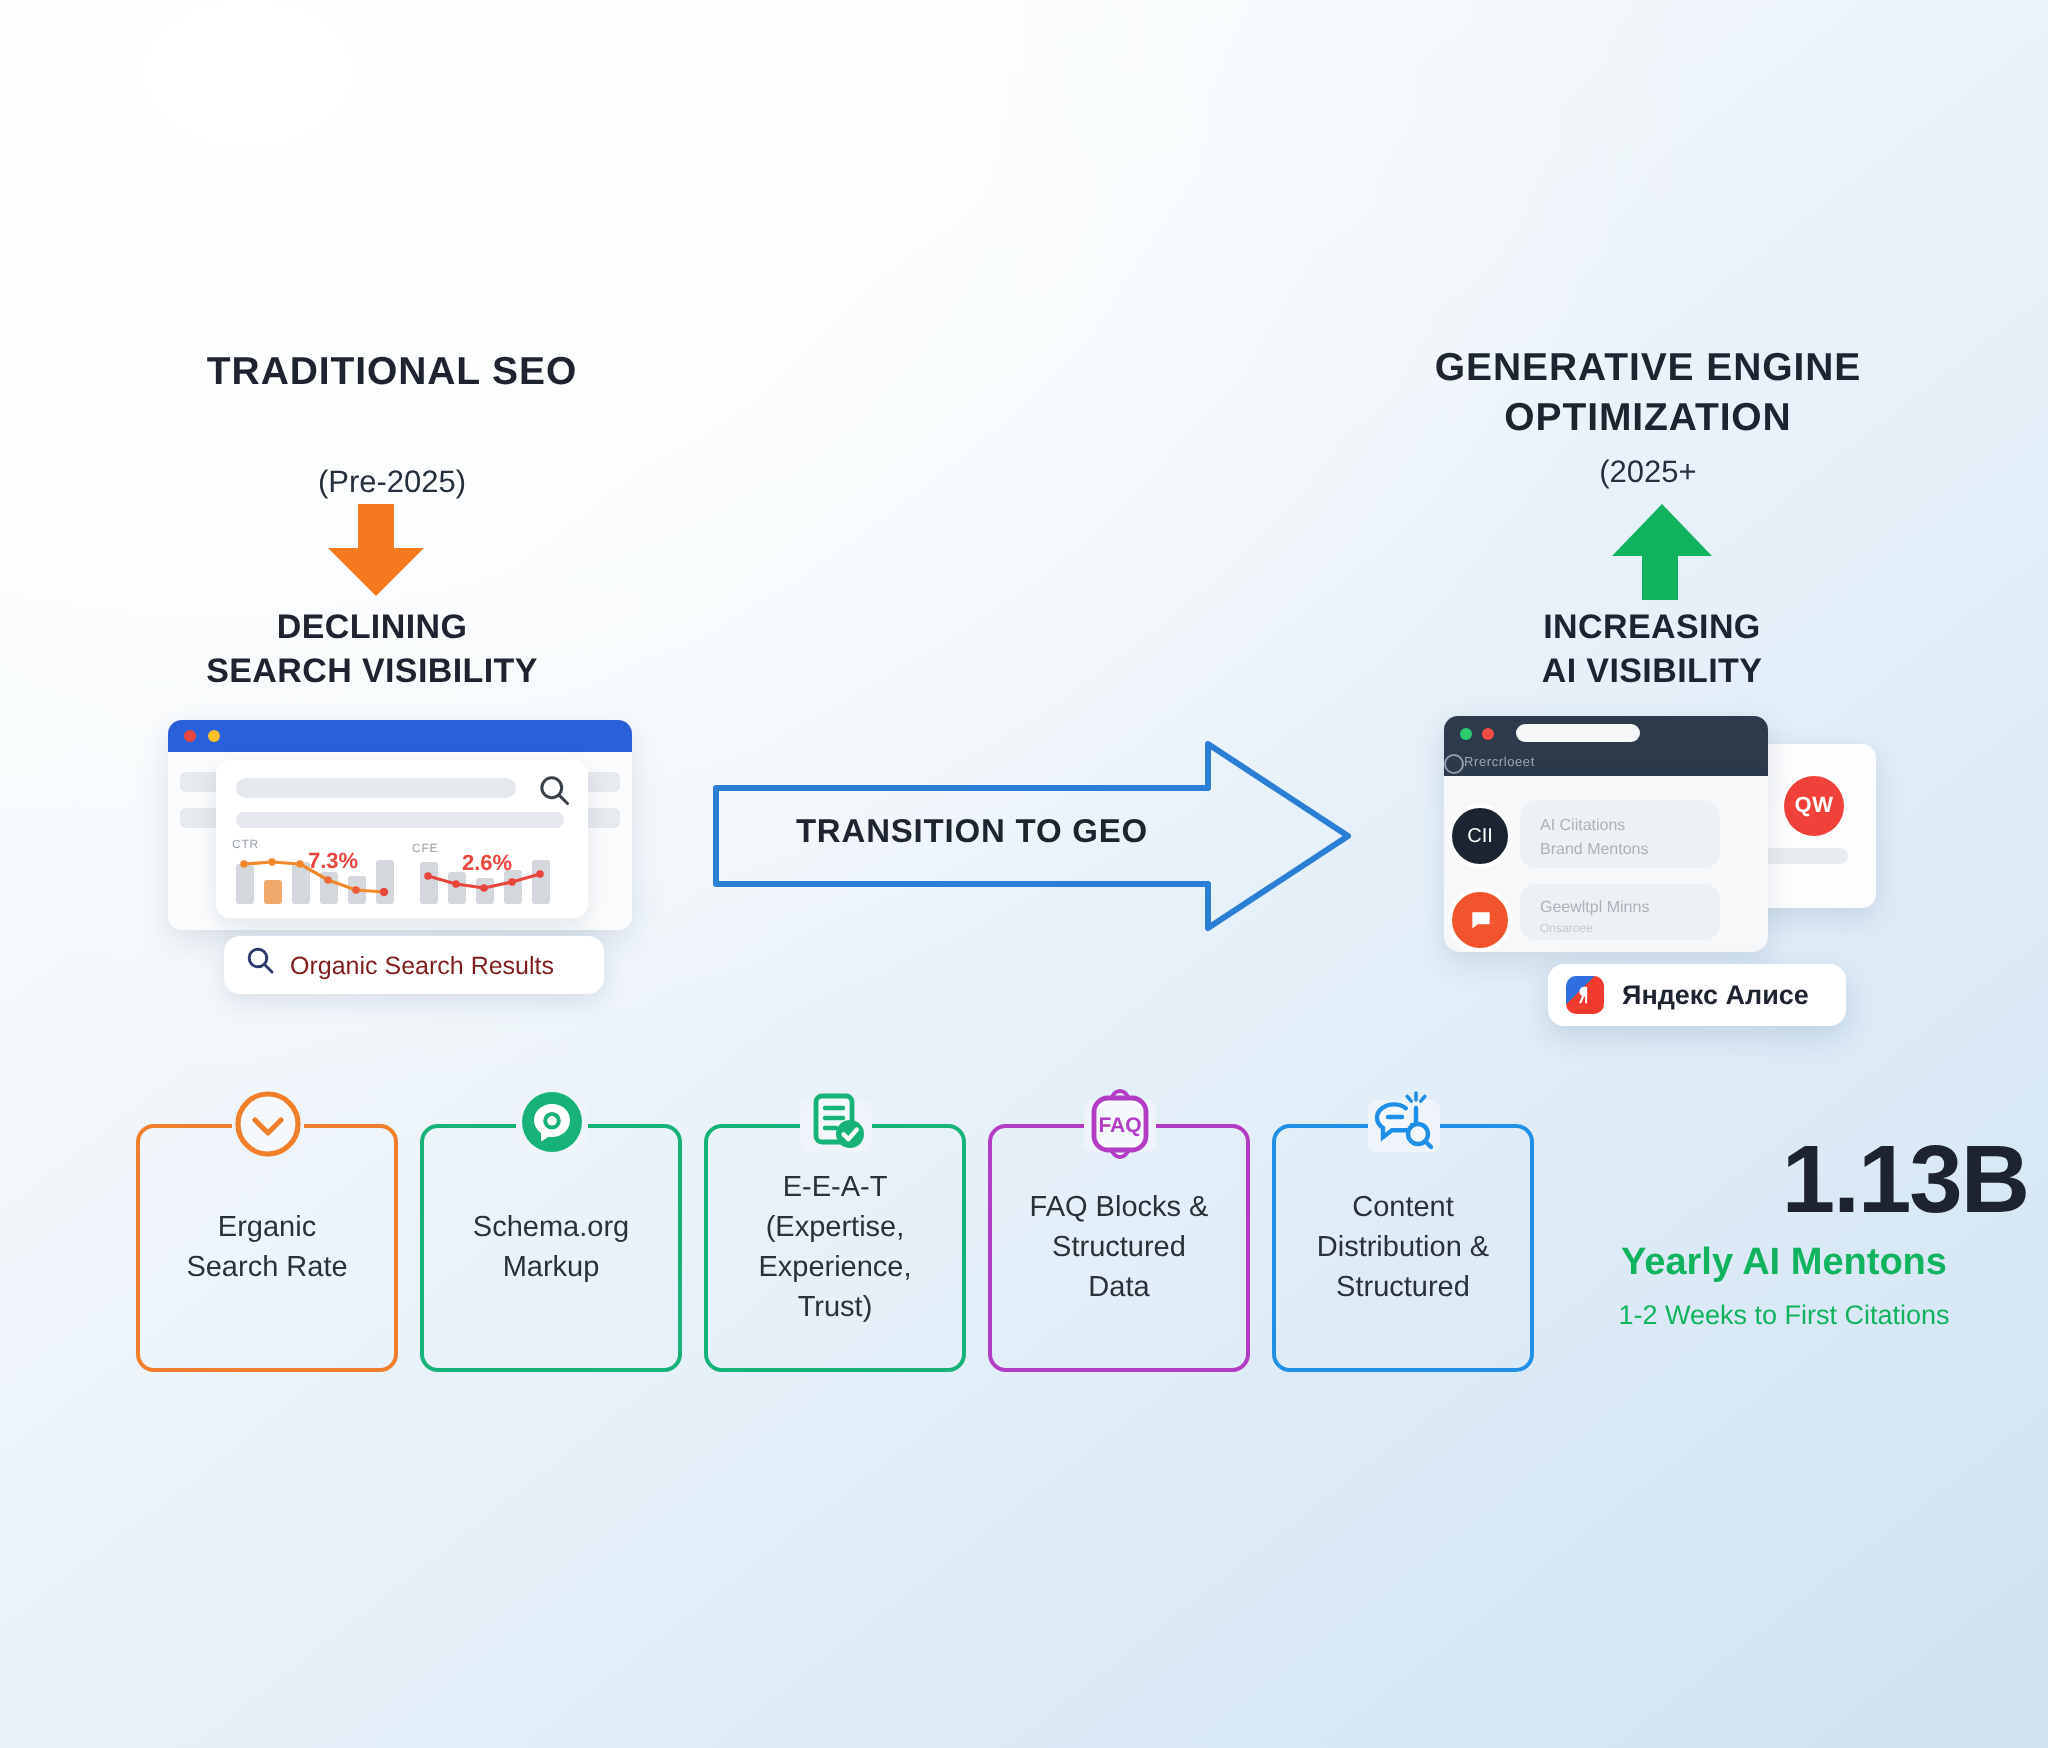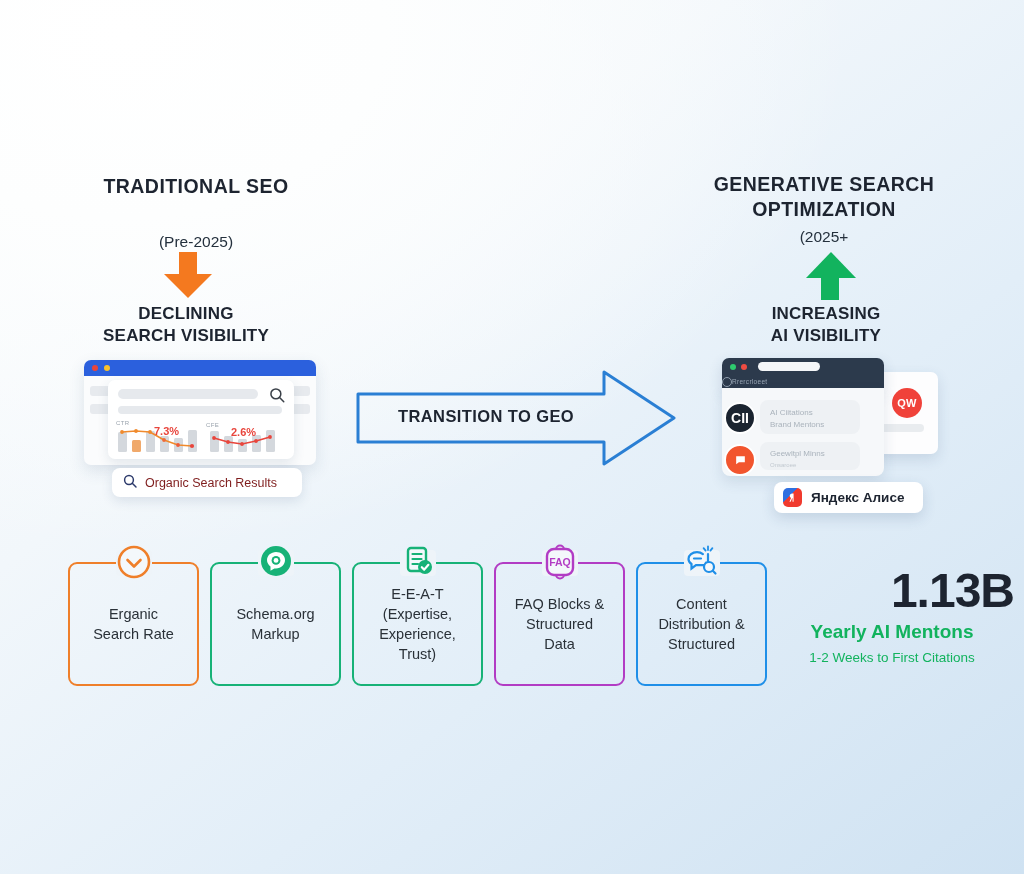--- a/index.html
+++ b/index.html
@@ -88,21 +88,21 @@
     border:1px solid #8f9dac;}
 
   .g-body{position:absolute;left:0;top:30px;width:162px;height:88px;background:#f6f8fa;
     border-radius:0 0 8px 8px;box-shadow:0 6px 14px rgba(40,70,110,.12);}
   .g-row{position:absolute;left:38px;width:100px;background:#eef1f4;border-radius:8px;}
   .g-row.one{top:12px;height:34px;}
   .g-row.two{top:54px;height:28px;}
   .g-rt{position:absolute;left:10px;font-size:8px;color:#aab3bc;line-height:12px;}
   .g-rt.sm{font-size:6px;color:#c2c9d0;}
   .g-av{position:absolute;left:2px;width:28px;height:28px;border-radius:50%;
-    display:flex;align-items:center;justify-content:center;font-size:14px;font-weight:bold;color:#fff;}
+    display:flex;align-items:center;justify-content:center;font-size:10px;font-weight:normal;color:#fff;}
   .g-av.dark{top:14px;background:#1b2430;border:2px solid #fff;}
   .g-av.red{top:56px;background:#f2552e;border:2px solid #fff;}
 
   .ya-pill{position:absolute;left:52px;top:124px;width:140px;height:31px;background:#fff;
     border-radius:8px;box-shadow:0 5px 14px rgba(40,70,110,.16);display:flex;align-items:center;padding-left:9px;}
   .ya-ico{width:19px;height:19px;border-radius:5px;
     background:linear-gradient(135deg,#2f6fe0 0%,#2f6fe0 38%,#f03a2e 38%,#f03a2e 100%);
     display:flex;align-items:center;justify-content:center;}
   .ya-txt{margin-left:9px;font-size:13.5px;color:#1d2430;font-weight:bold;}
 
@@ -145,21 +145,21 @@
   <div class="dn-wrap">
     <div class="dn-stem"></div>
       <div class="dn-head"></div>
   </div>
   <div class="hd declining">
     <div class="t3">DECLINING</div>
     <div class="t3">SEARCH VISIBILITY</div>
   </div>
 
   <div class="hd" id="right-head">
-    <div class="t1">GENERATIVE SEARCH</div>
+    <div class="t1">GENERATIVE ENGINE</div>
     <div class="t1">OPTIMIZATION</div>
     <div class="t2 sub">(2025+</div>
   </div>
   <div class="up-wrap">
     <div class="up-head"></div>
       <div class="up-stem"></div>
   </div>
   <div class="hd increasing">
     <div class="t3">INCREASING</div>
     <div class="t3">AI VISIBILITY</div>

